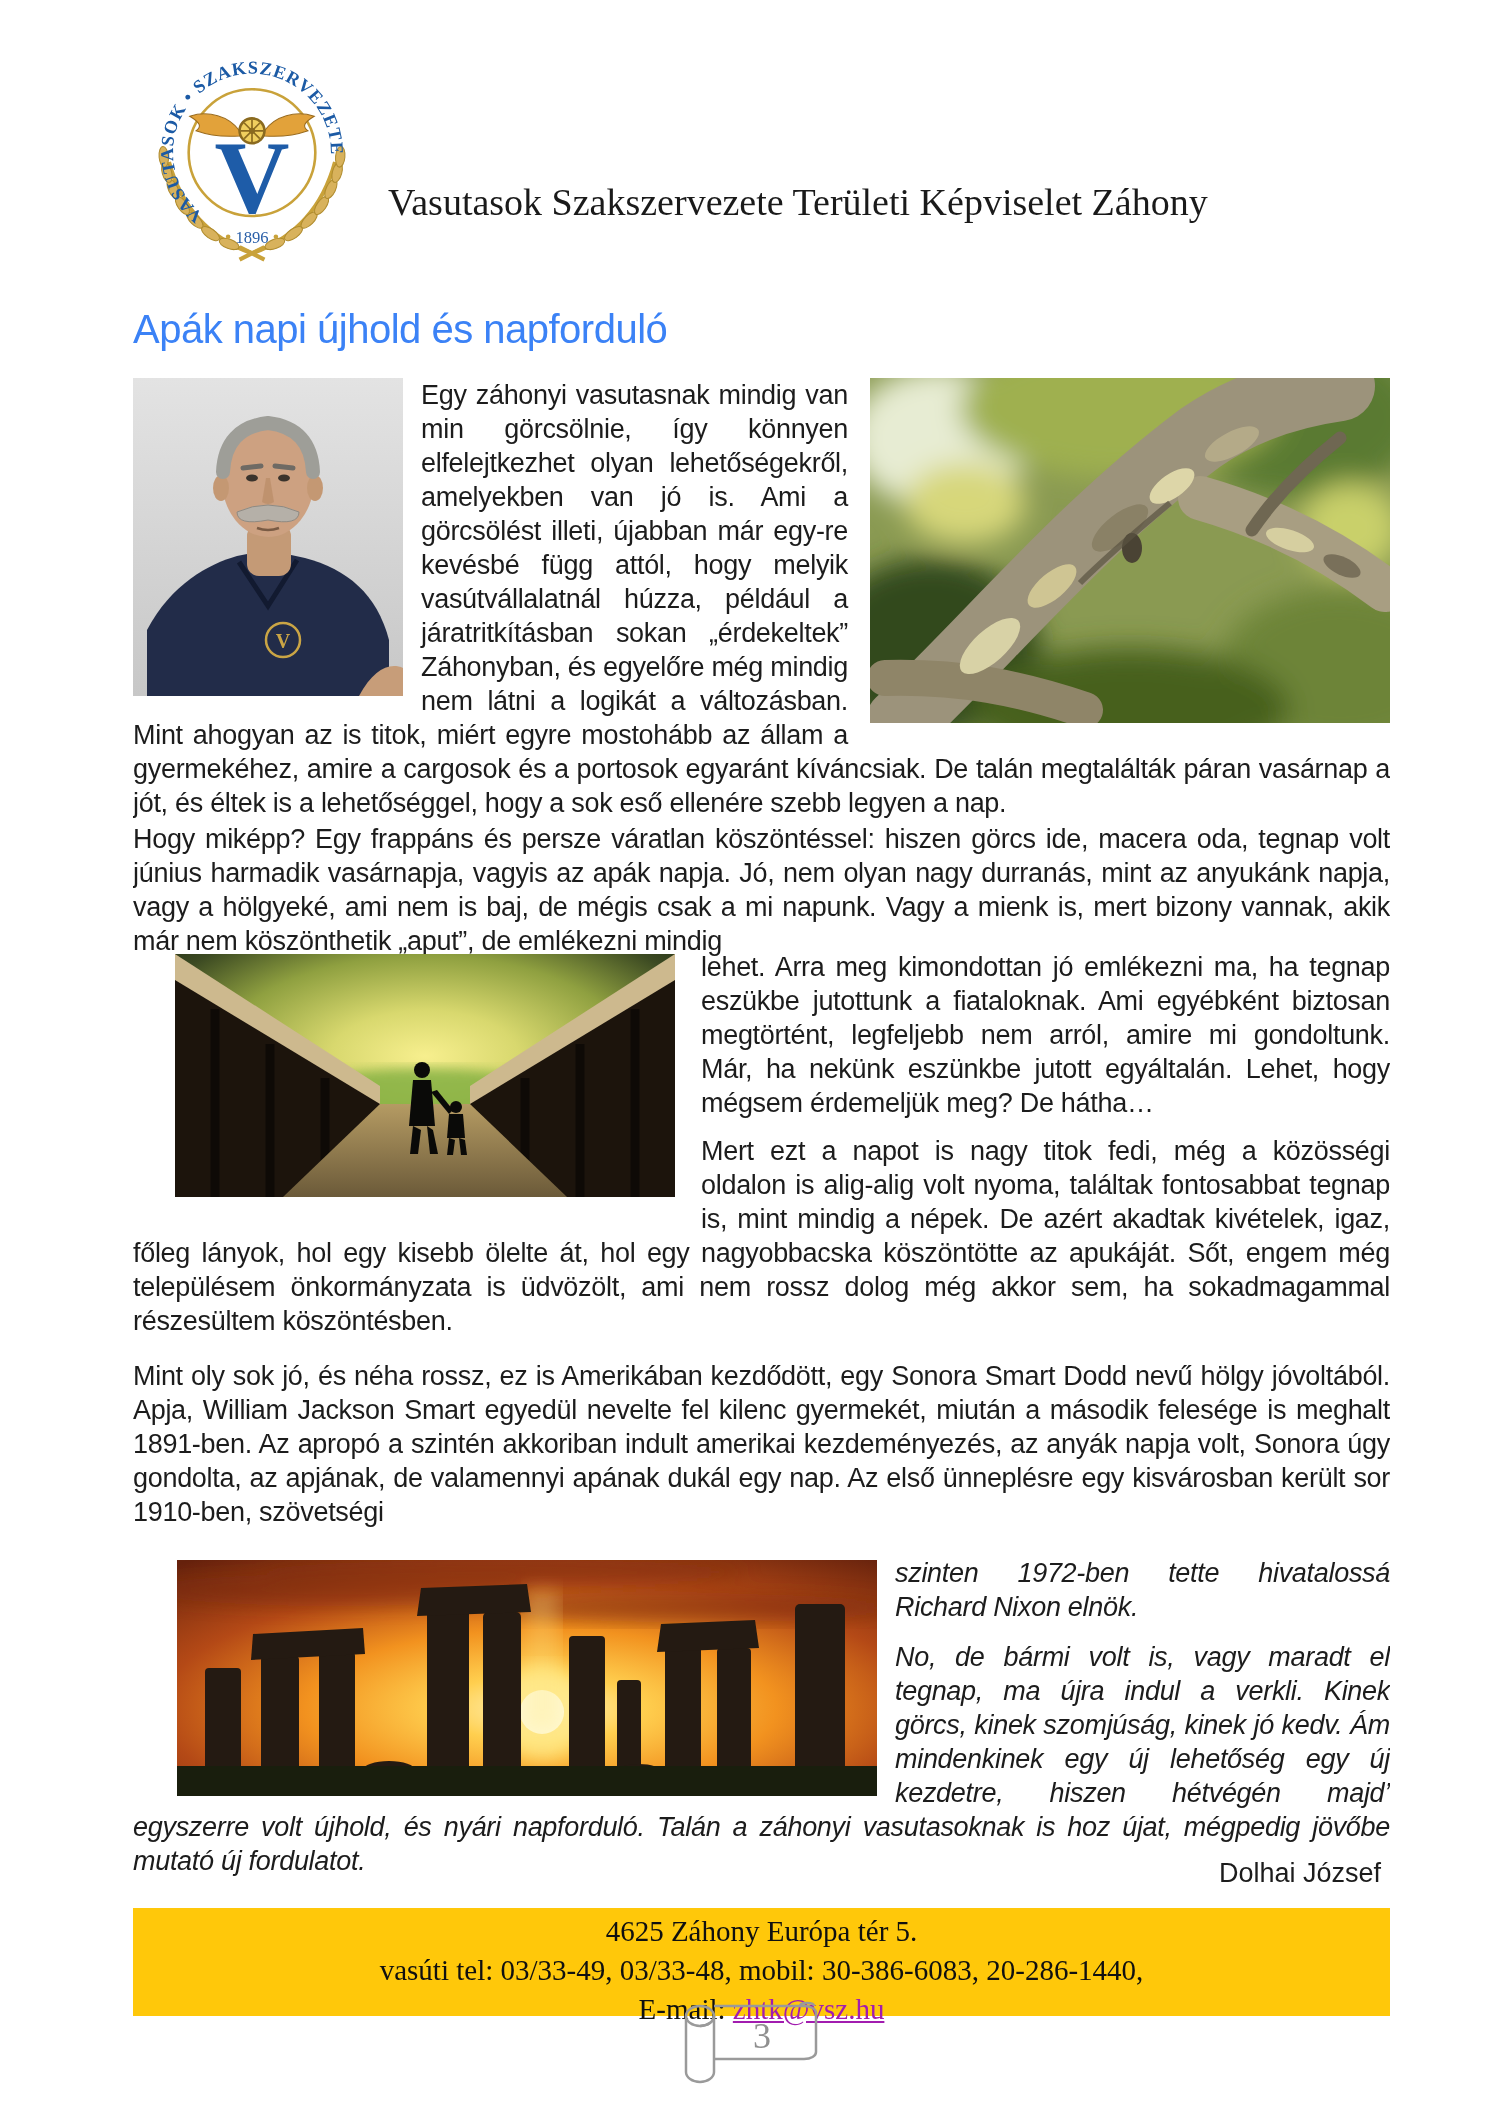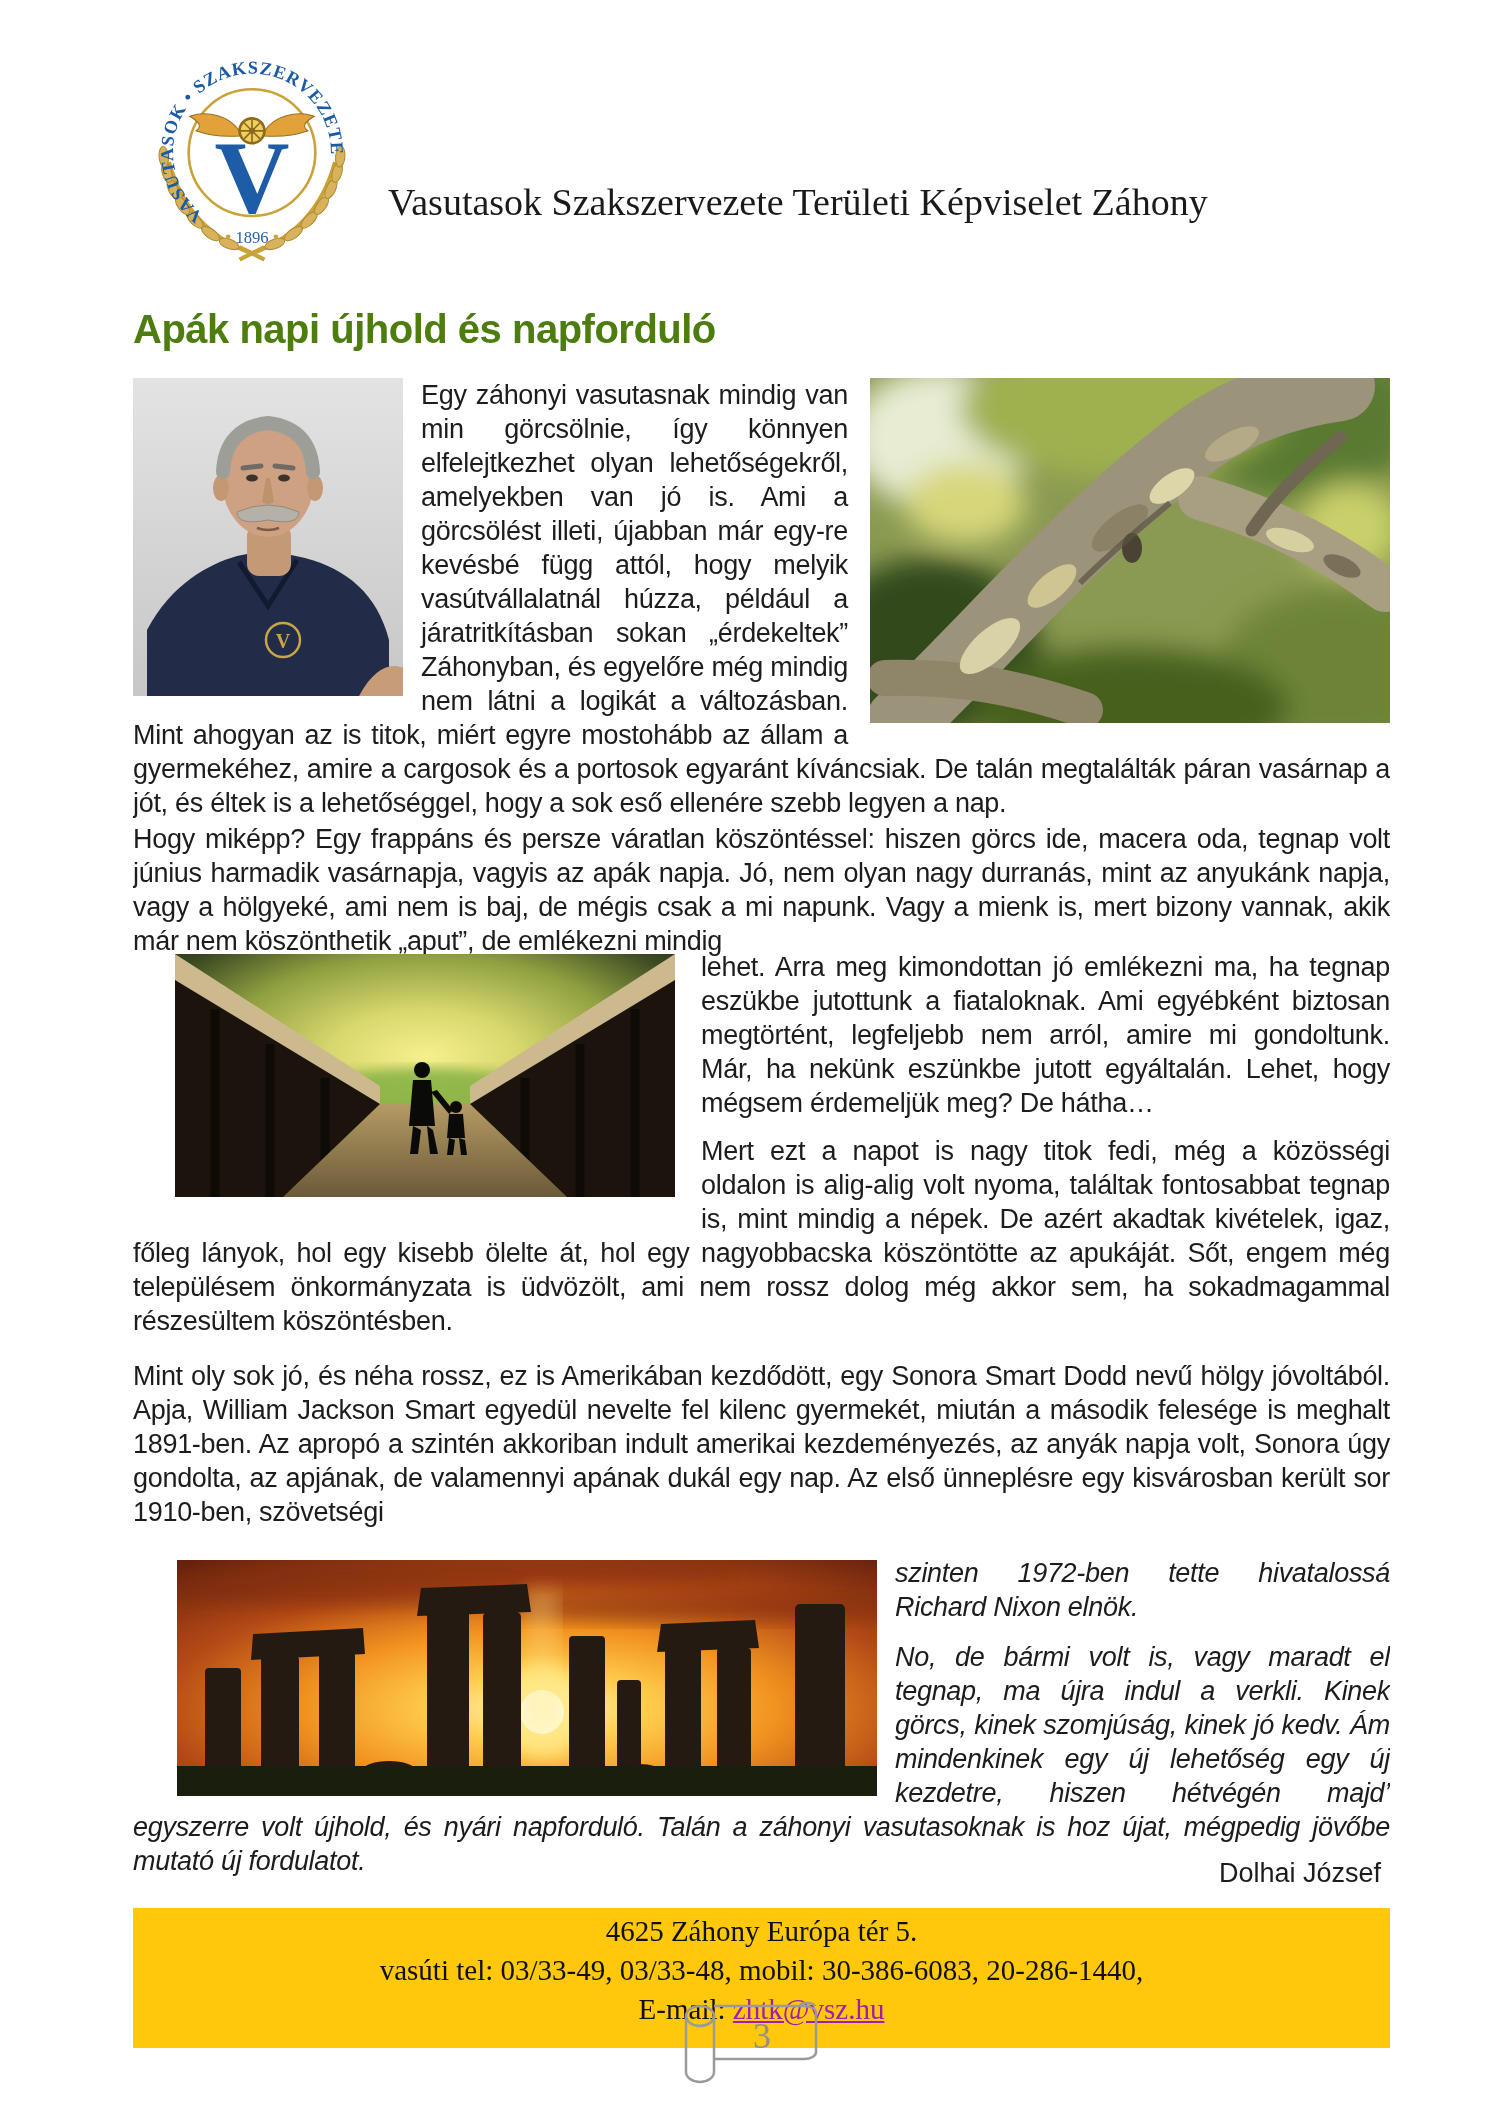--- a/index.html
+++ b/index.html
@@ -3,42 +3,42 @@
 <meta charset="utf-8">
 <style>
   html,body{margin:0;padding:0;background:#888;}
   .page{position:relative;width:1500px;height:2120px;background:#ffffff;margin:0 auto;
         font-family:"Liberation Sans",sans-serif;overflow:hidden;}
   .abs{position:absolute;}
   
   .logo-box{left:148px;top:54px;width:208px;height:218px;}
   .org-title{left:388px;top:180px;width:1020px;font-family:"Liberation Serif",serif;
              font-size:38px;color:#1a1a1a;white-space:nowrap;}
-  .headline{left:133px;top:306px;width:1257px;font-size:40px;line-height:46px;font-weight:bold;
-            color:#4d7c0f;letter-spacing:-0.5px;}
+  .headline{left:133px;top:306px;width:1257px;font-size:40px;line-height:46px;font-weight:normal;
+            color:#3b82f6;letter-spacing:-0.5px;}
   
   .tcol{left:133px;width:1257px;overflow:hidden;}
   .tcol p{margin:0;font-size:27px;line-height:34px;color:#1c1c1c;text-align:justify;
           letter-spacing:-0.3px;}
   .sec1{top:378px;height:478px;}
   .p2i{top:822px;height:140px;}
   .sec2{top:950px;height:400px;}
   .p4i{top:1359px;height:170px;}
   .sec3{top:1556px;height:350px;font-style:italic;}
   .gap14{margin-top:14px !important;}
   .gap16{margin-top:16px !important;}
   .sig{top:1858px;left:124px;width:1257px;font-size:27px;color:#1c1c1c;text-align:right;}
   
   .ph{display:block;}
   .portrait{float:left;width:270px;height:318px;margin:0 18px 6px 0;}
   .tree{float:right;width:520px;height:345px;margin:0 0 8px 22px;}
   .bridge{float:left;width:500px;height:243px;margin:4px 26px 8px 42px;}
   .stonehenge{float:left;width:700px;height:236px;margin:4px 18px 8px 44px;}
   
-  .footer-band{left:133px;top:1908px;width:1257px;height:140px;background:#ffc80a;
+  .footer-band{left:133px;top:1908px;width:1257px;height:108px;background:#ffc80a;
                text-align:center;font-family:"Liberation Serif",serif;font-size:29px;
                line-height:39px;color:#101010;padding-top:4px;box-sizing:border-box;}
   .footer-band a{color:#2a2ac8;text-decoration:underline;}
   .scroll-box{left:672px;top:1996px;width:190px;height:104px;z-index:5;}
 </style>
 </head>
 <body>
 
 <div class="page">
 

